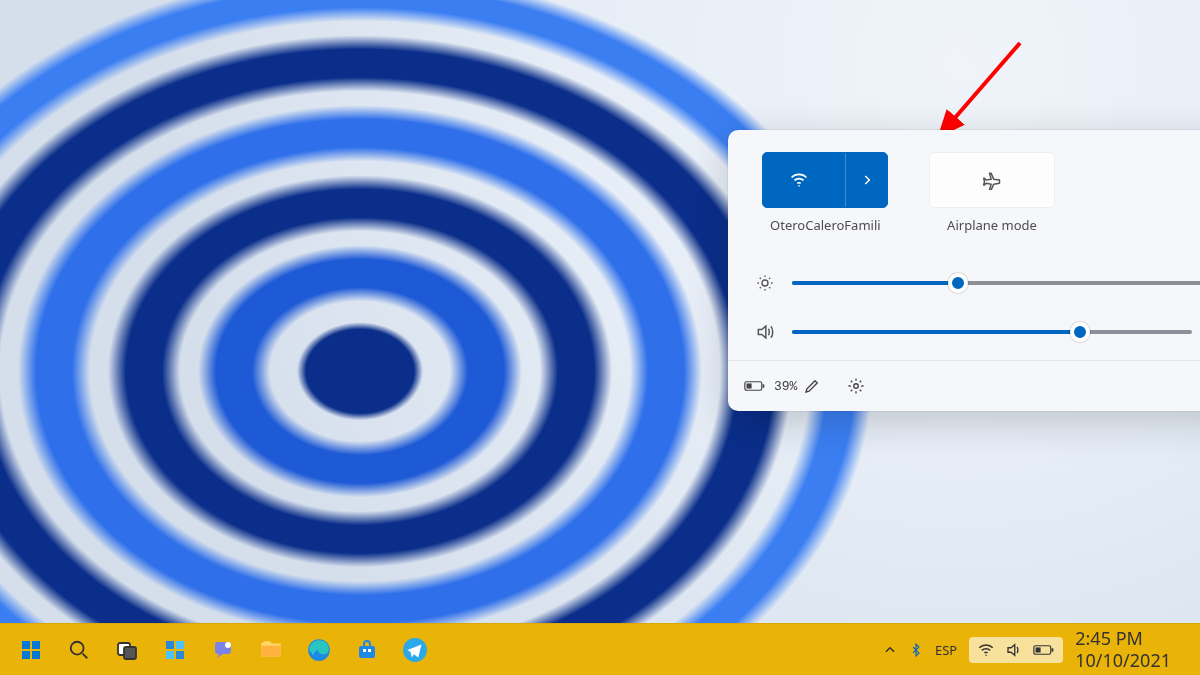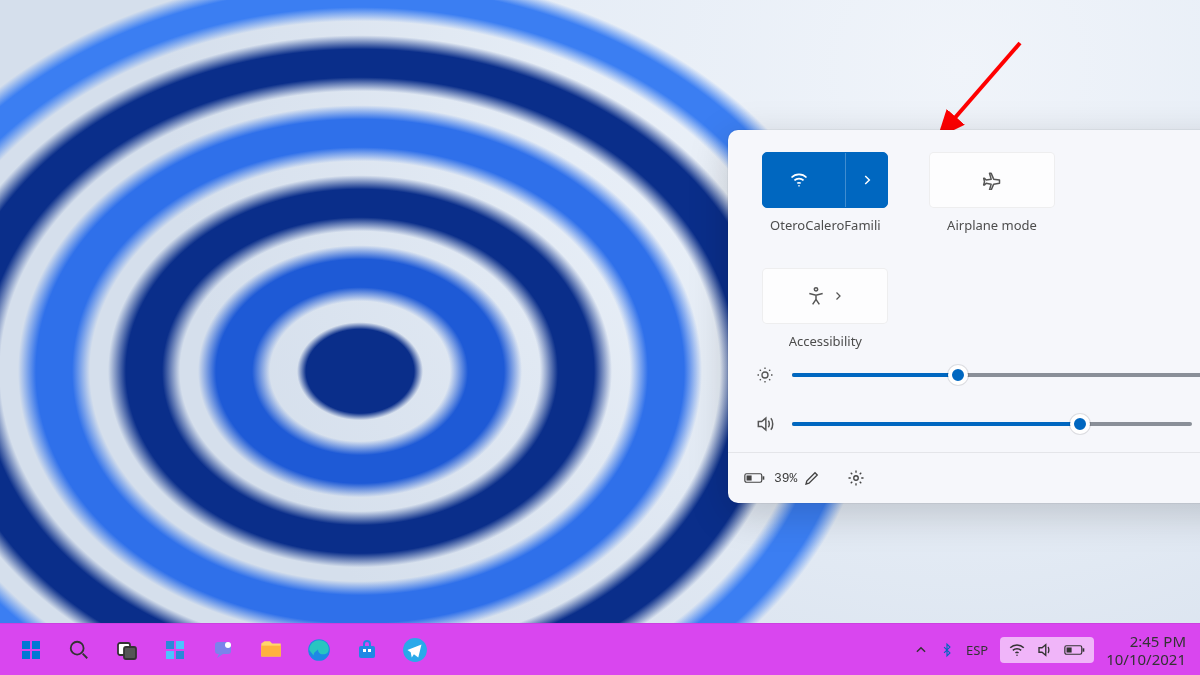--- a/index.html
+++ b/index.html
@@ -93,36 +93,36 @@
     display:flex; align-items:center; justify-content:flex-start;
     color:#3e3e3e; font-size:13px;font-family:Liberation Mono, monospace;
   }
   .panel-footer .left { display:flex; align-items:center; gap:8px; cursor:pointer; }
   .panel-footer .right { display:flex; align-items:center; gap:14px; }
   .panel-footer .iconbtn { width:30px; height:30px; display:flex; align-items:center; justify-content:center; border-radius:4px; cursor:pointer; }
 
   
   .taskbar {
     position:absolute; left:0; right:0; bottom:0; height:52px;
-    background: #d946ef;
+    background: #eab308;
     border-top: 1px solid rgba(0,0,0,.06);
     display:flex; align-items:center; justify-content:space-between;
-    padding: 0 14px 0 10px;
+    padding: 0 29px 0 10px;
   }
   .tb-left { display:flex; align-items:center; gap:6px; }
   .tb-icon {
     width:42px; height:42px; display:flex; align-items:center; justify-content:center;
     border-radius:6px; cursor:pointer;
   }
   .tb-right { display:flex; align-items:center; gap:12px; color:#333; font-size:13px; }
   .tray-group {
     display:flex; align-items:center; gap:10px;
     padding: 4px 8px; border-radius:4px; background: rgba(255,255,255,.6);
   }
-  .clock { text-align:right; line-height:1.2; font-size:15px; }
+  .clock { text-align:left; line-height:1.2; font-size:18px; }
   svg { display:block; }
 </style>
 </head>
 <body>
 
 <div class="wallpaper"></div>
 
 <div class="arrow">
   <svg viewBox="0 0 120 120">
     <defs>
@@ -169,36 +169,20 @@
           </svg>
         </span>
       </div>
       <div class="tile-label">Airplane mode</div>
     </div>
 
     <div class="row-gap"></div>
 
 
 
-    <div class="tile-wrap">
-      <div class="tile" style="gap:6px">
-        <span>
-          <svg width="20" height="20" viewBox="0 0 24 24" fill="none" stroke="#555" stroke-width="1.8">
-            <circle cx="12" cy="4" r="2"></circle>
-              <path d="M4 9l8 2 8-2M12 11v5m0 0l-4 6m4-6l4 6"></path>
-          </svg>
-        </span>
-        <span>
-          <svg width="12" height="12" viewBox="0 0 24 24" fill="none" stroke="#555" stroke-width="2.5">
-              <path d="M9 5l7 7-7 7"></path>
-            </svg>
-        </span>
-      </div>
-      <div class="tile-label">Accessibility</div>
-    </div>
   </div>
 
   <div class="sliders">
 
     <div class="slider-row">
       <div class="icon-slot">
         <svg width="18" height="18" viewBox="0 0 24 24" fill="none" stroke="#555" stroke-width="1.8">
           <circle cx="12" cy="12" r="4"></circle>
             <path d="M12 2v2M12 20v2M2 12h2M20 12h2M5 5l1.5 1.5M17.5 17.5L19 19M5 19l1.5-1.5M17.5 6.5L19 5"></path>
         </svg>

